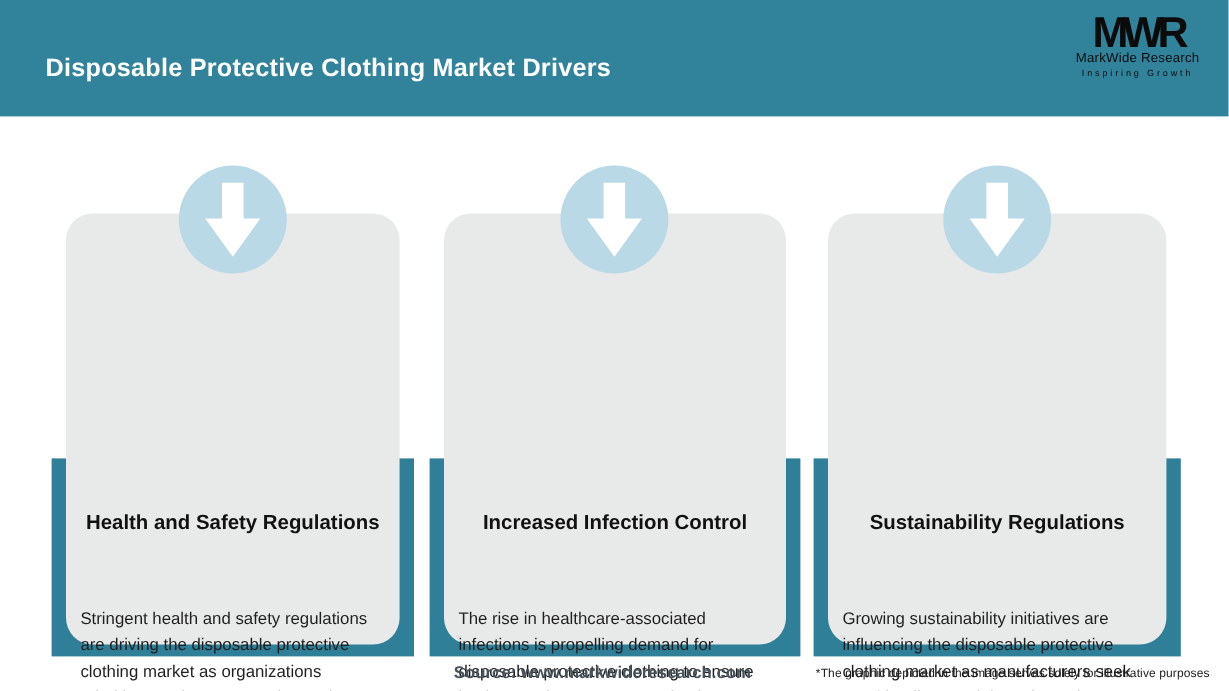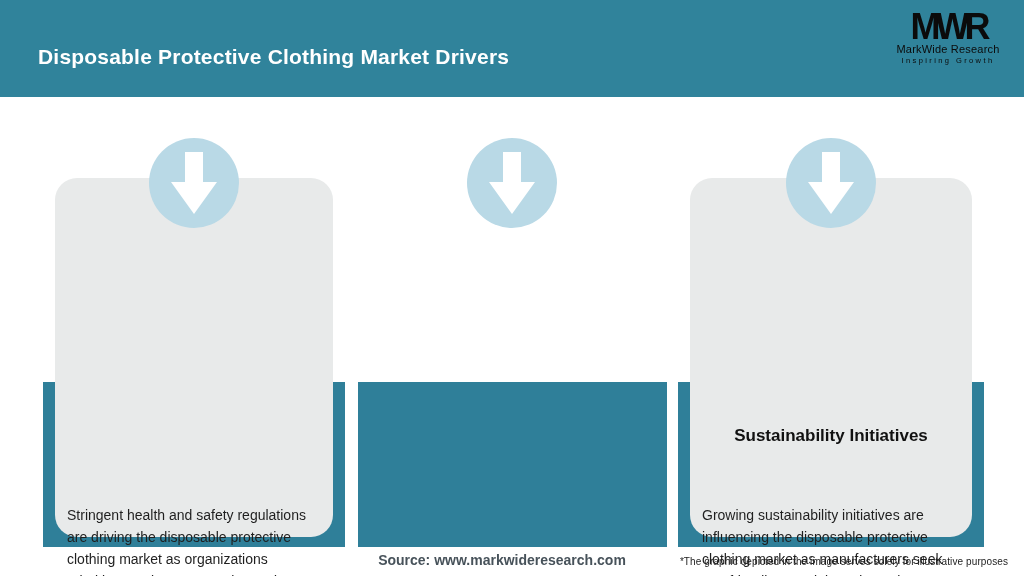--- a/index.html
+++ b/index.html
@@ -57,30 +57,38 @@
       <div class="logo-name">MarkWide Research</div>
       <div class="logo-tag">Inspiring Growth</div>
     </div>
   </div>
 
   <div class="band band-1"></div>
   <div class="band band-2"></div>
   <div class="band band-3"></div>
 
   <div class="card card-1">
+    <div class="card-title">Health and Safety Regulations</div>
     <div class="card-desc">Stringent health and safety regulations
 are driving the disposable protective
 clothing market as organizations
 prioritize employee protection and
 compliance.</div>
   </div>
 
+  <div class="card card-2">
+    <div class="card-title">Increased Infection Control</div>
+    <div class="card-desc">The rise in healthcare-associated
+infections is propelling demand for
+disposable protective clothing to ensure
+hygiene and prevent contamination.</div>
+  </div>
 
   <div class="card card-3">
-    <div class="card-title">Sustainability Initiatives</div>
+    <div class="card-title">Sustainability Regulations</div>
     <div class="card-desc">Growing sustainability initiatives are
 influencing the disposable protective
 clothing market as manufacturers seek
 eco-friendly materials and practices.</div>
   </div>
 
   <div class="circle circle-1">
     <span>
       <svg width="46" height="62" viewBox="0 0 46 62">
         <polygon points="14,0 32,0 32,30 46,30 23,62 0,30 14,30" fill="#FFFFFF"></polygon>

